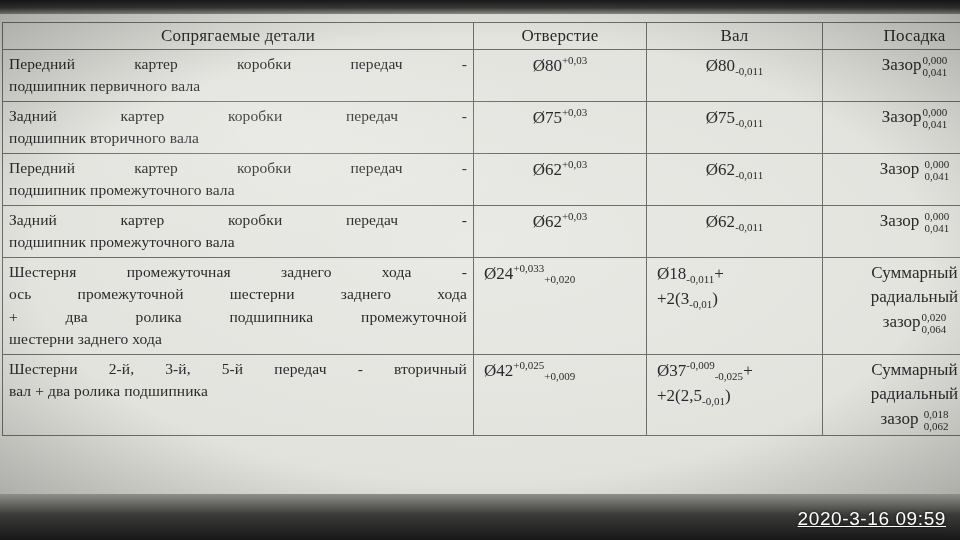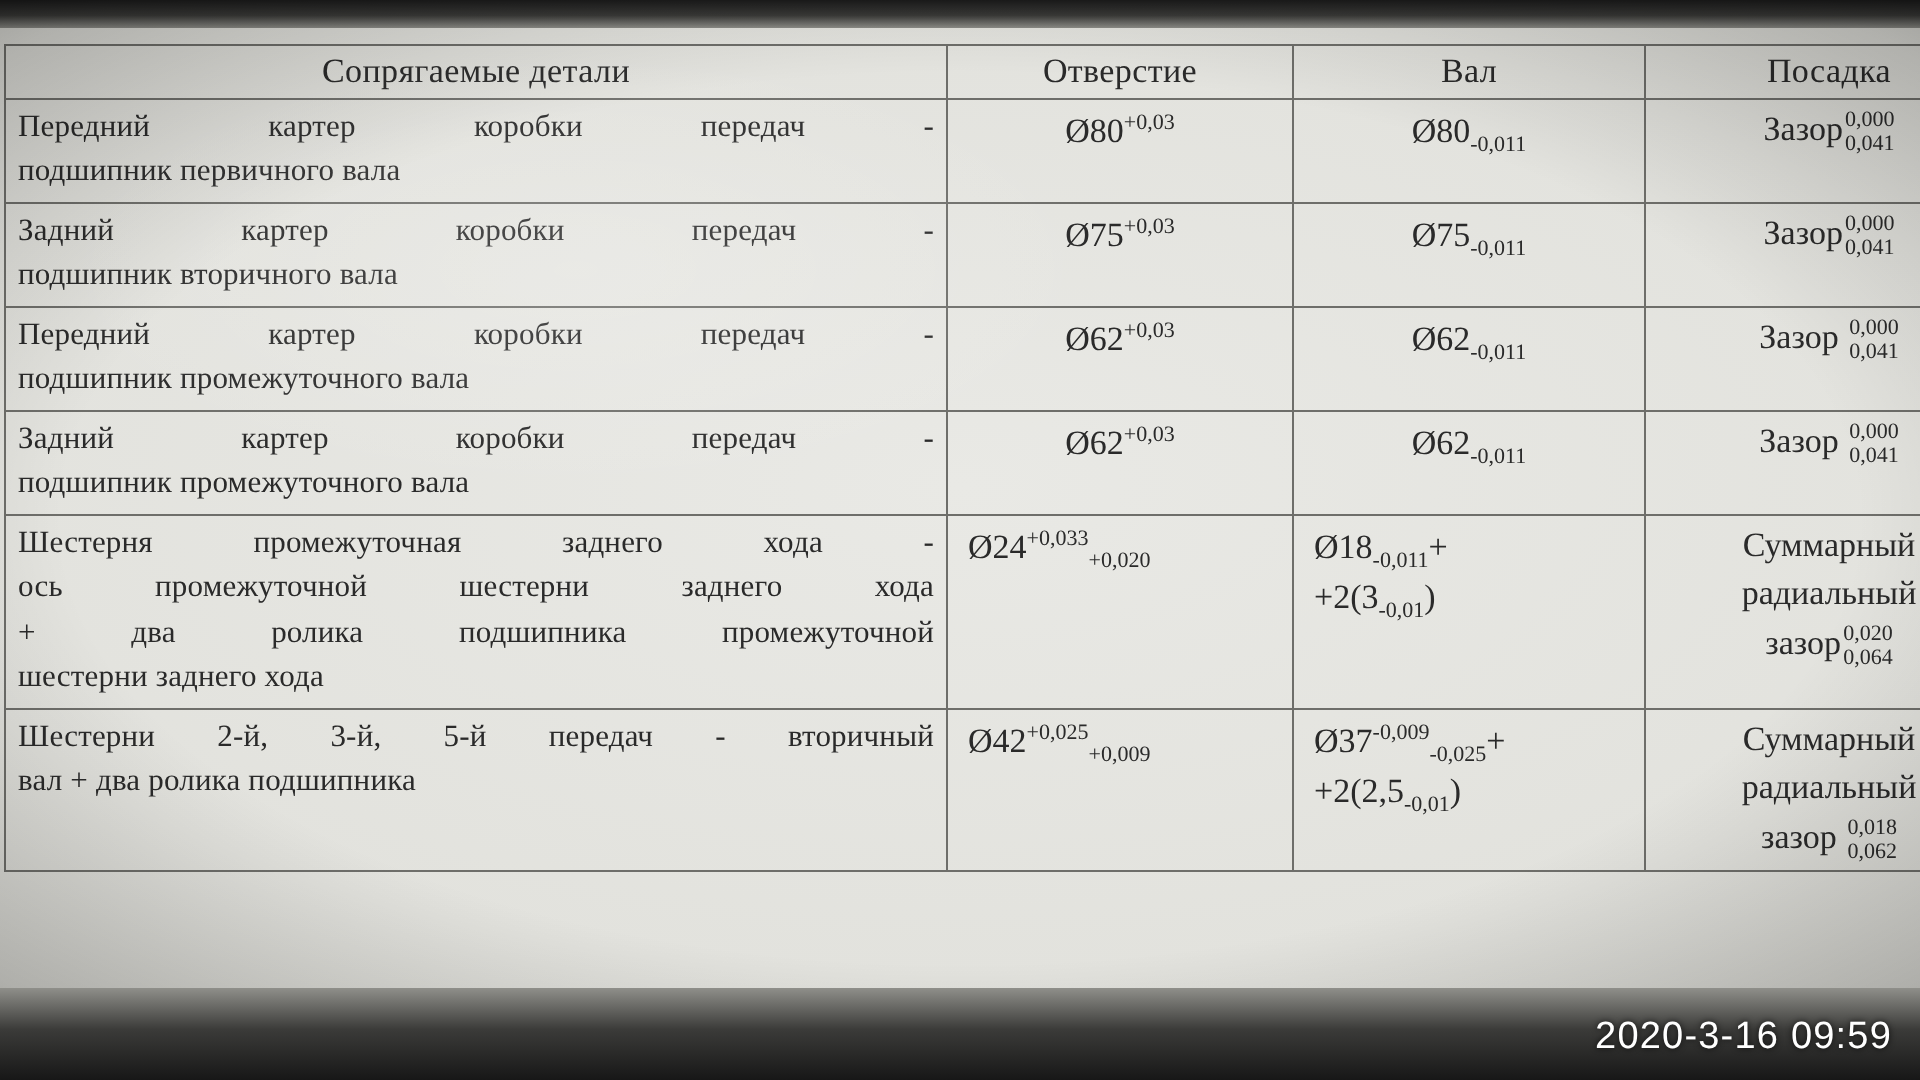--- a/index.html
+++ b/index.html
@@ -119,20 +119,21 @@
 
   .timestamp {
     position: absolute;
     right: 14px;
     bottom: 10px;
     color: #ffffff;
     font-family: "Liberation Sans", sans-serif;
     font-size: 19px;
     letter-spacing: 0.6px;
     text-shadow: 0 0 3px rgba(0,0,0,0.8);
+    text-decoration: underline;
   }
 </style>
 </head>
 <body>
 
 <div id="page">
   <div class="band-top"></div>
 
   <table class="tbl">
     <thead>

